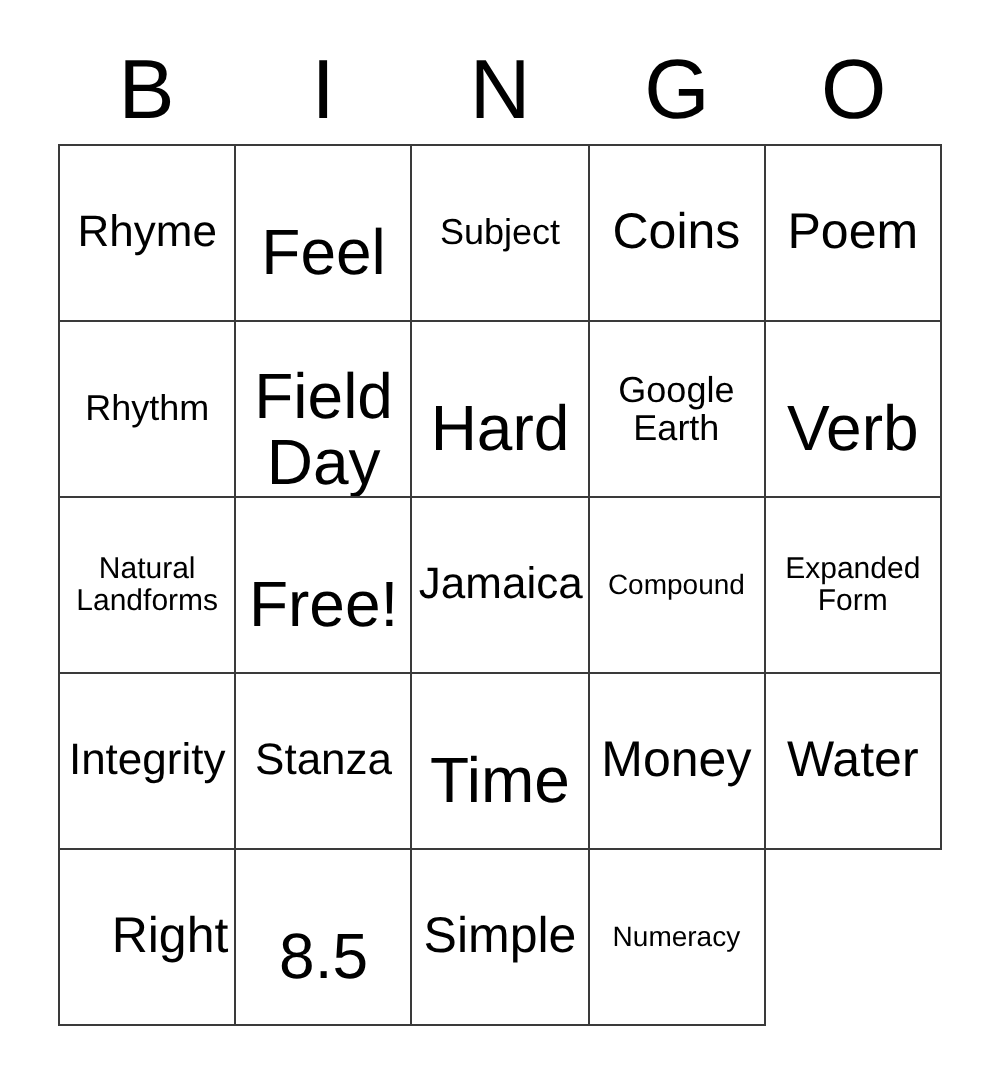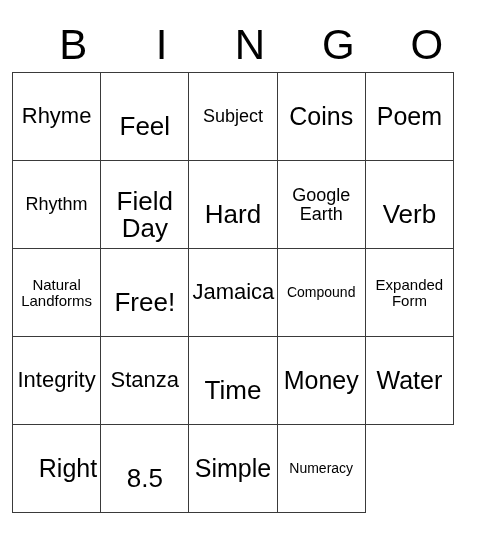--- a/index.html
+++ b/index.html
@@ -43,21 +43,21 @@
     line-height: 1;
     font-weight: normal;
     letter-spacing: 0;
     color: #000000;
     user-select: none;
   }
 
   
   #bingo-grid {
     position: absolute;
-    left: 12px;
+    left: 29px;
     top: 72px;
     width: 442px;
     height: 441px;
     display: grid;
     grid-template-columns: repeat(5, 1fr);
     grid-template-rows: repeat(5, 1fr);
     border-top: 1px solid #3a3a3a;
     border-left: 1px solid #3a3a3a;
     box-sizing: border-box;
     background: #ffffff;
@@ -82,21 +82,21 @@
     white-space: pre-line;
     word-break: normal;
   }
 
   
   .fs-xs  { font-size: 14px; }
   .fs-sm  { font-size: 15px; }
   .fs-md  { font-size: 18px; }
   .fs-lg  { font-size: 22px; }
   .fs-xl  { font-size: 25px; }
-  .fs-xxl { font-size: 26px; margin-top: 20px; }
+  .fs-xxl { font-size: 32px; margin-top: 20px; }
 </style>
 </head>
 <body style="background: rgb(255, 255, 255);">
 
 <div id="card">
 
   <div id="bingo-header">
     <div class="header-letter">B</div>
     <div class="header-letter">I</div>
     <div class="header-letter">N</div>

